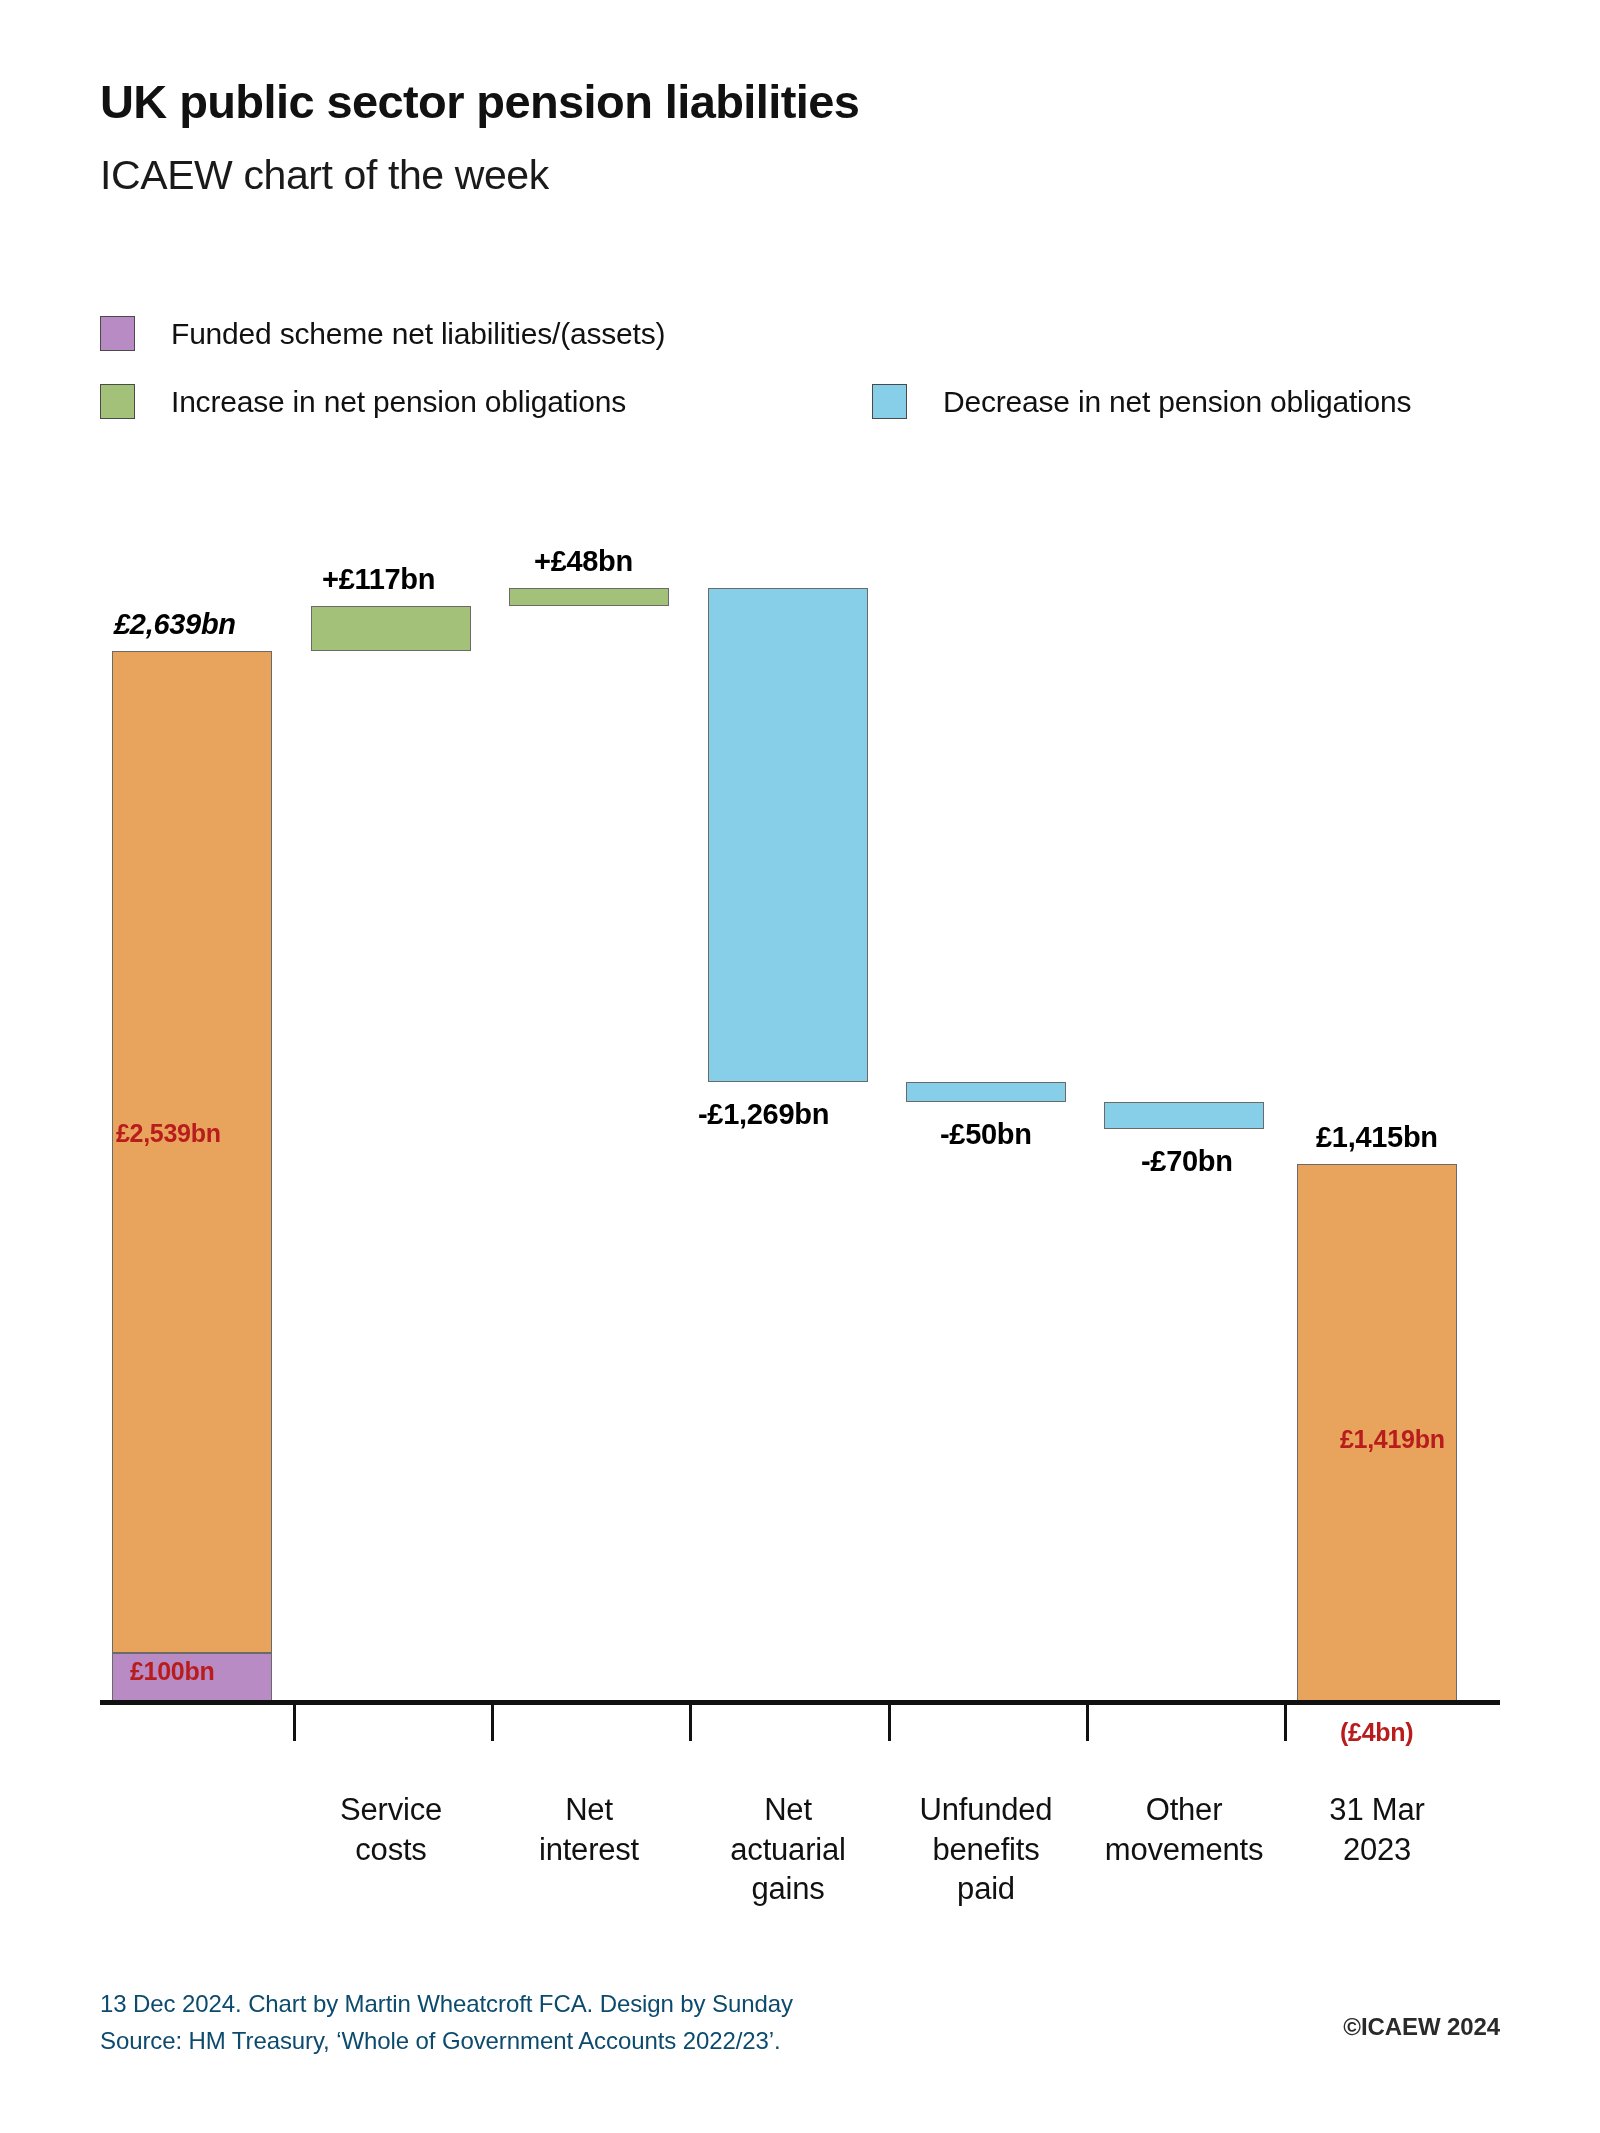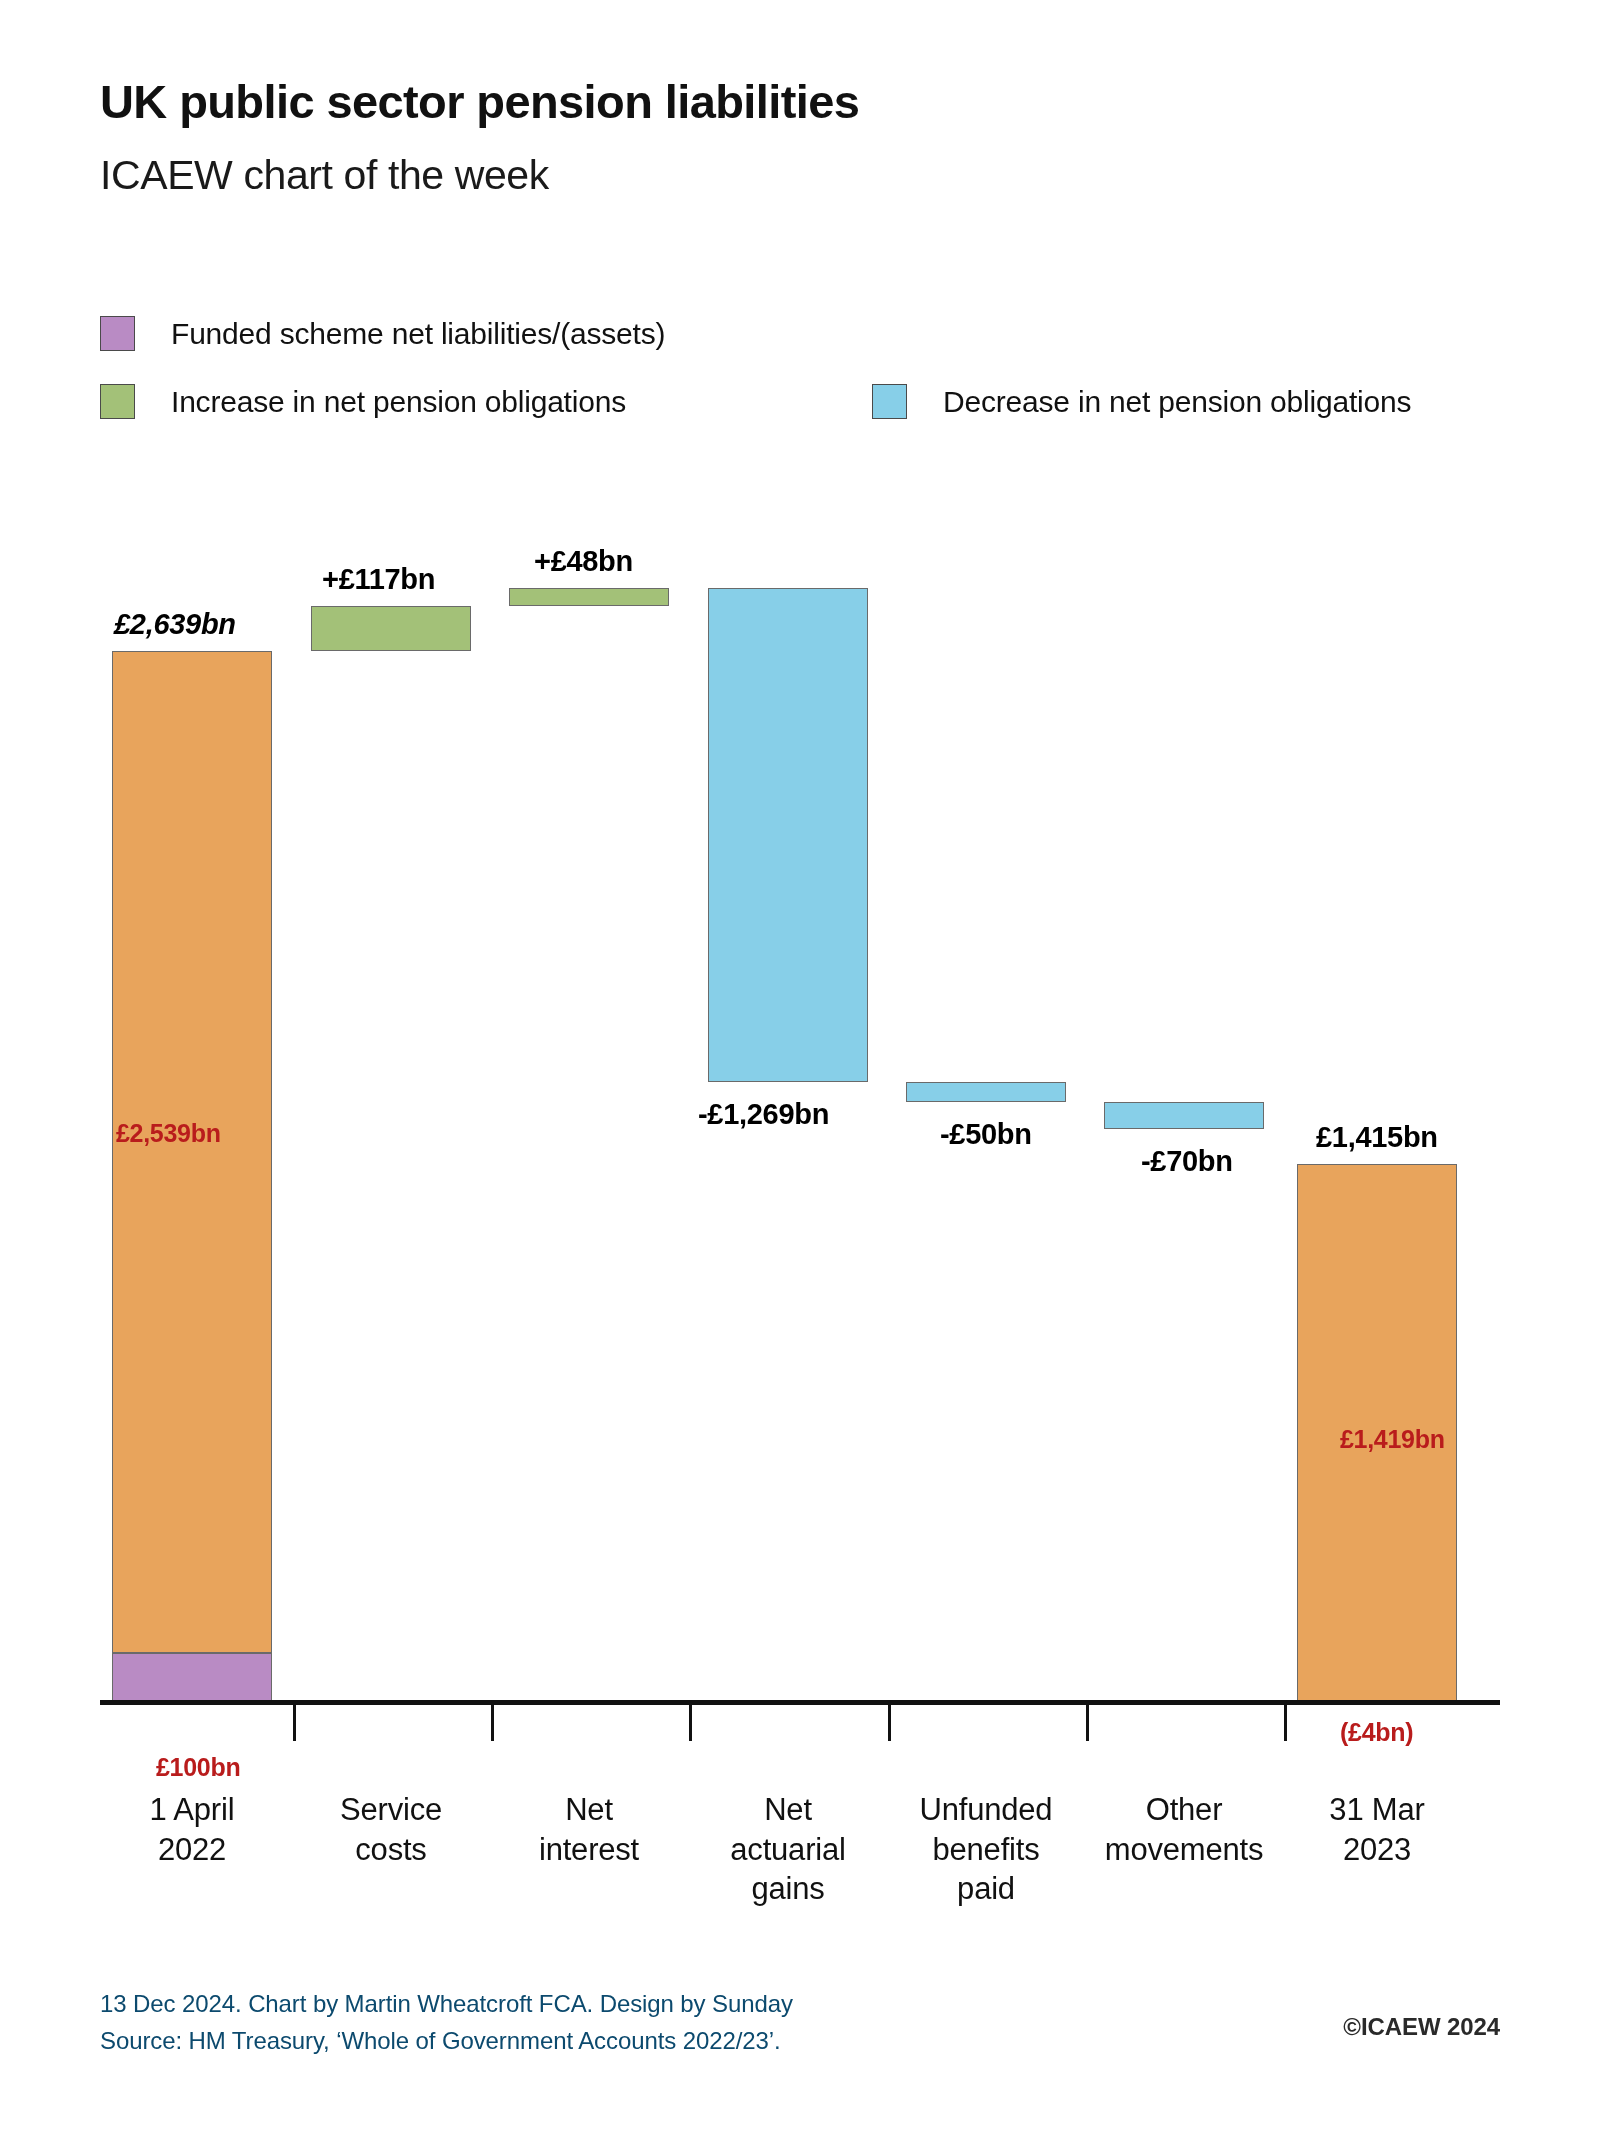--- a/index.html
+++ b/index.html
@@ -109,21 +109,21 @@
       </div>
     </div>
   </div>
 
   <div class="plot">
 
     <div class="bar" style="left:112px; top:651px; width:160px; height:1002px; background:#e8a45c;"></div>
     <div class="bar" style="left:112px; top:1653px; width:160px; height:48px; background:#b98bc4;"></div>
     <div class="bar-label" style="left:114px; top:608px;font-style:italic;">£2,639bn</div>
     <div class="bar-inner-label" style="left:116px; top:1119px;">£2,539bn</div>
-    <div class="bar-inner-label" style="left:130px; top:1753px;margin-left:26px;">£100bn</div>
+    <div class="bar-inner-label" style="left:130px; top:1657px;">£100bn</div>
 
     <div class="bar" style="left:311px; top:606px; width:160px; height:45px; background:#a3c178;"></div>
     <div class="bar-label" style="left:322px; top:563px;">+£117bn</div>
 
     <div class="bar" style="left:509px; top:588px; width:160px; height:18px; background:#a3c178;"></div>
     <div class="bar-label" style="left:534px; top:545px;">+£48bn</div>
 
     <div class="bar" style="left:708px; top:588px; width:160px; height:494px; background:#87cfe8;"></div>
     <div class="bar-label" style="left:698px; top:1098px;">-£1,269bn</div>
 
@@ -139,24 +139,20 @@
     <div class="bar-inner-label" style="left:1340px; top:1718px;">(£4bn)</div>
 
     <div class="axis-line"></div>
     <div class="tick" style="left:293px;"></div>
     <div class="tick" style="left:491px;"></div>
     <div class="tick" style="left:689px;"></div>
     <div class="tick" style="left:888px;"></div>
     <div class="tick" style="left:1086px;"></div>
     <div class="tick" style="left:1284px;"></div>
 
-    <div class="cat-label" style="left:102px; top:1790px; width:180px;">
-      <div>1 April</div>
-      <div>2022</div>
-    </div>
     <div class="cat-label" style="left:301px; top:1790px; width:180px;">
       <div>Service</div>
       <div>costs</div>
     </div>
     <div class="cat-label" style="left:499px; top:1790px; width:180px;">
       <div>Net</div>
       <div>interest</div>
     </div>
     <div class="cat-label" style="left:698px; top:1790px; width:180px;">
       <div>Net</div>

